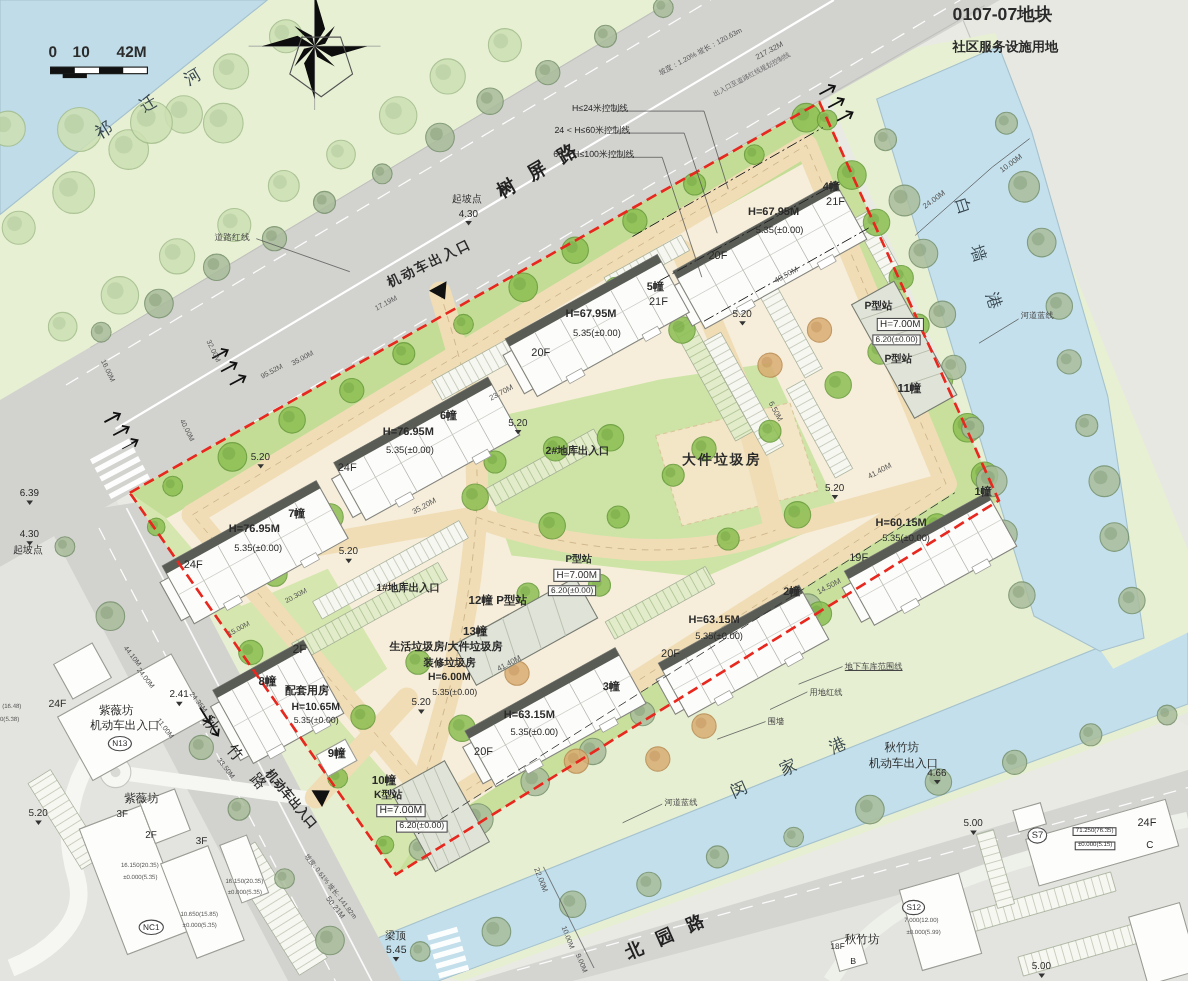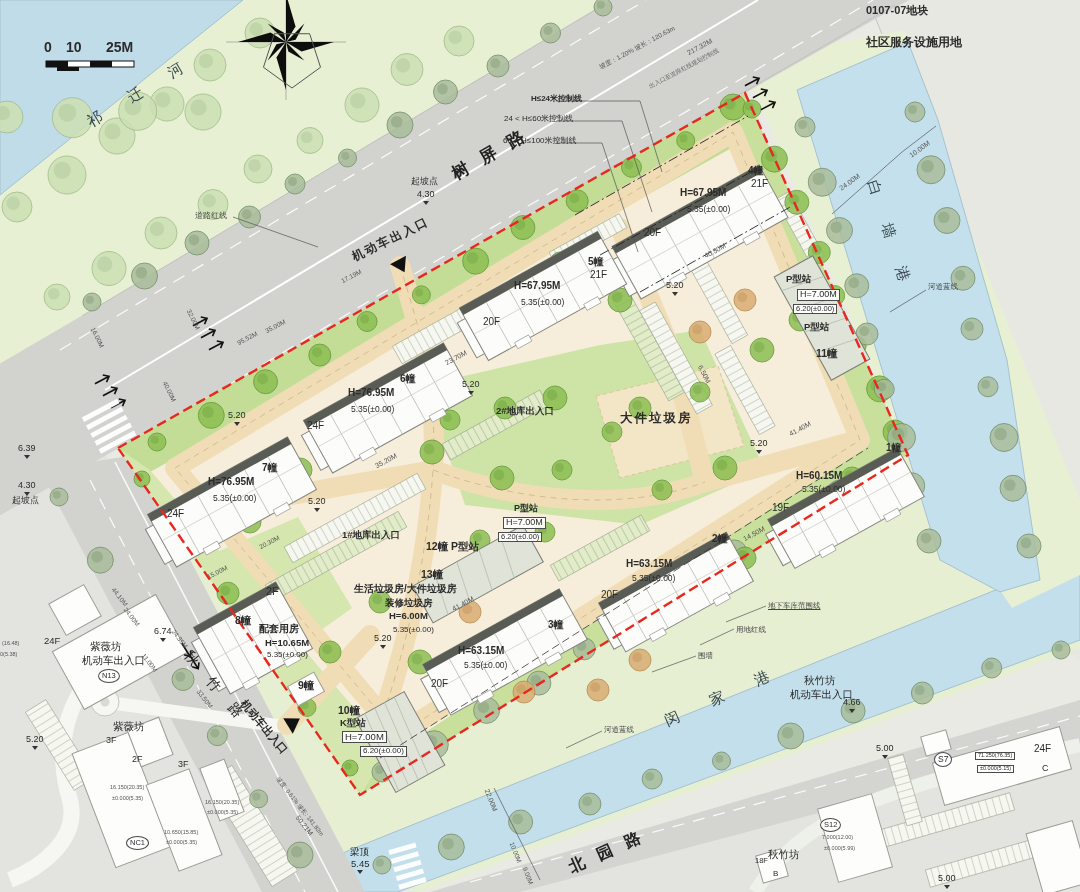--- a/index.html
+++ b/index.html
@@ -620,29 +620,29 @@
   </g>
 </svg>
 <div id="labels">
       <div class="lb bold" style="left: 44px; top: 40px; font-size: 14px;">
         <span style="display: block;">0</span>
       </div>
       <div class="lb bold" style="left: 66px; top: 40px; font-size: 14px;">
         <span style="display: block;">10</span>
       </div>
       <div class="lb bold" style="left: 106px; top: 40px; font-size: 14px;">
-        <span style="display: block;">25M</span>
+        <span style="display: block;">42M</span>
       </div>
       <div class="lb" style="left: 84px; top: 116px; font-size: 15px; color: rgb(55, 70, 78); letter-spacing: 14px; transform: rotate(-31deg);">
         <span style="display: block;">祁 迁 河</span>
       </div>
       <div class="lb bold" style="left: 449px; top: 168px; font-size: 17px; color: rgb(34, 34, 34); letter-spacing: 5px; transform: rotate(-30deg);">
         <span style="display: block;">树 屏 路</span>
       </div>
-      <div class="lb" style="left: 531px; top: 95px; font-size: 8px; font-weight: bold;">
+      <div class="lb" style="left: 520px; top: 95px; font-size: 8px;">
         <span style="display: block;">H≤24米控制线</span>
       </div>
       <div class="lb" style="left: 504px; top: 115px; font-size: 8px;">
         <span style="display: block;">24 &lt; H≤60米控制线</span>
       </div>
       <div class="lb" style="left: 503px; top: 137px; font-size: 8px;">
         <span style="display: block;">60 &lt; H≤100米控制线</span>
       </div>
       <div class="lb" style="left: 411px; top: 177px; font-size: 9px;">
         <span style="display: block;">起坡点</span>
@@ -653,21 +653,21 @@
       </div>
       <div class="lb" style="left: 686px; top: 50px; font-size: 7px; color: rgb(85, 85, 85); transform: rotate(-28deg);">
         <span style="display: block;">217.32M</span>
       </div>
       <div class="lb" style="left: 598px; top: 64px; font-size: 6.5px; color: rgb(85, 85, 85); transform: rotate(-28deg);">
         <span style="display: block;">坡度：1.20% 坡长：120.63m</span>
       </div>
       <div class="lb" style="left: 648px; top: 84px; font-size: 6px; color: rgb(102, 102, 102); transform: rotate(-28deg);">
         <span style="display: block;">出入口至道路红线规划控制线</span>
       </div>
-      <div class="lb bold" style="left: 866px; top: 5px; font-size: 11px;">
+      <div class="lb bold" style="left: 866px; top: 5px; font-size: 16px;">
         <span style="display: block;">0107-07地块</span>
       </div>
       <div class="lb bold" style="left: 866px; top: 36px; font-size: 12px;">
         <span style="display: block;">社区服务设施用地</span>
       </div>
       <div class="lb bold" style="left: 350px; top: 252px; font-size: 12px; letter-spacing: 2px; transform: rotate(-26deg);">
         <span style="display: block;">机动车出入口</span>
       </div>
       <div class="lb" style="left: 195px; top: 212px; font-size: 8px; color: rgb(68, 68, 68);">
         <span style="display: block;">道路红线</span>
@@ -990,21 +990,21 @@
       <div class="lb" style="left: 166px; top: 840px; font-size: 5.5px; color: rgb(85, 85, 85);">
         <span style="display: block;">±0.000(5.35)</span>
       </div>
       <div class="lb" style="left: 193px; top: 648px; font-size: 14px; color: rgb(34, 34, 34); letter-spacing: 8px; transform: rotate(50deg);">
         <span style="display: block;">秋 竹 路</span>
       </div>
       <div class="lb bold" style="left: 247px; top: 698px; font-size: 11px; transform: rotate(50deg);">
         <span style="display: block;">机动车出入口</span>
       </div>
       <div class="lb" style="left: 154px; top: 627px; font-size: 9px;">
-        <span style="display: block;">6.74</span>
+        <span style="display: block;">2.41</span>
         <div class="mk"></div>
       </div>
       <div class="lb" style="left: 146px; top: 652px; font-size: 6.5px; color: rgb(85, 85, 85); transform: rotate(52deg);">
         <span style="display: block;">11.00M</span>
       </div>
       <div class="lb" style="left: 176px; top: 628px; font-size: 6.5px; color: rgb(85, 85, 85); transform: rotate(52deg);">
         <span style="display: block;">24.35M</span>
       </div>
       <div class="lb" style="left: 201px; top: 688px; font-size: 6.5px; color: rgb(85, 85, 85); transform: rotate(52deg);">
         <span style="display: block;">33.50M</span>

